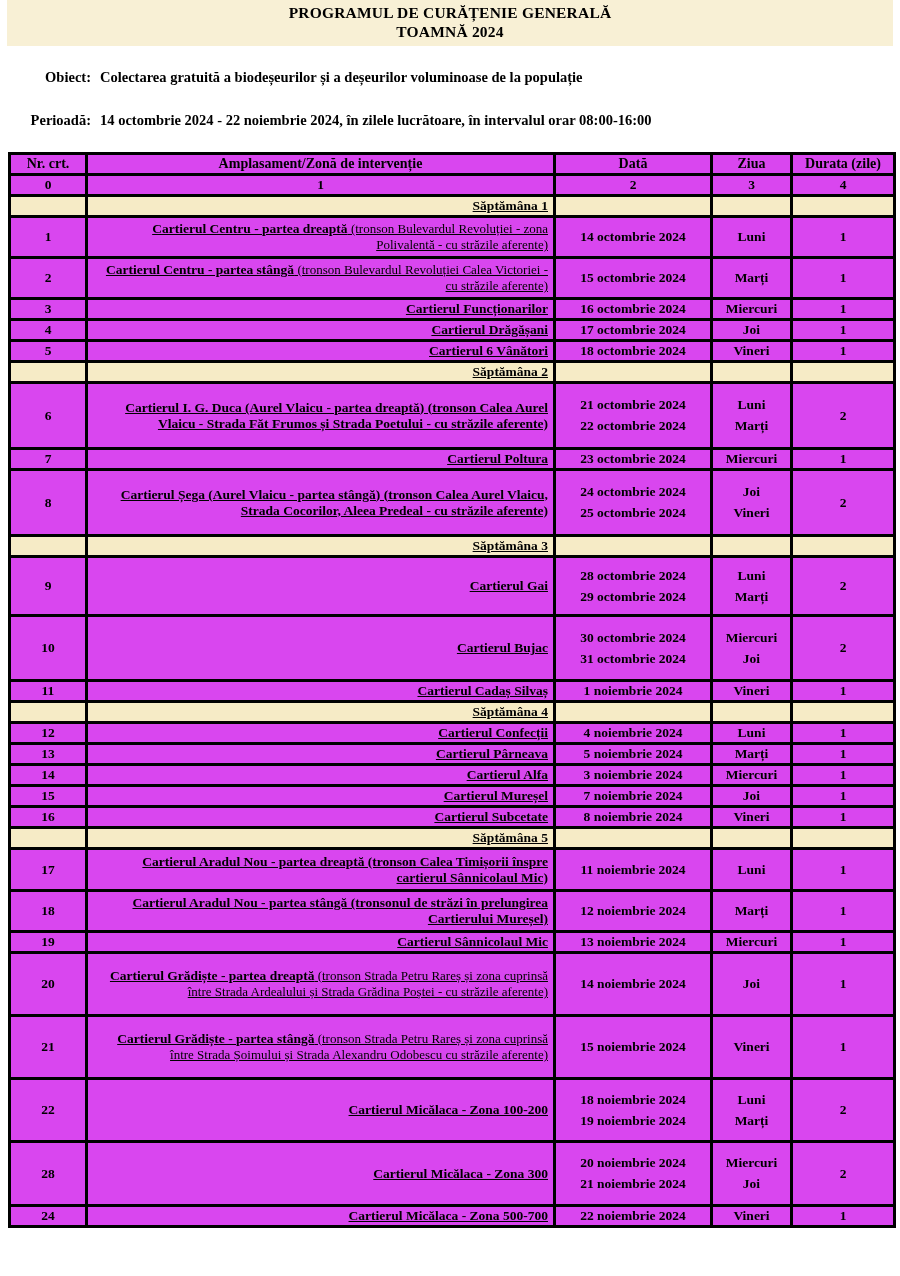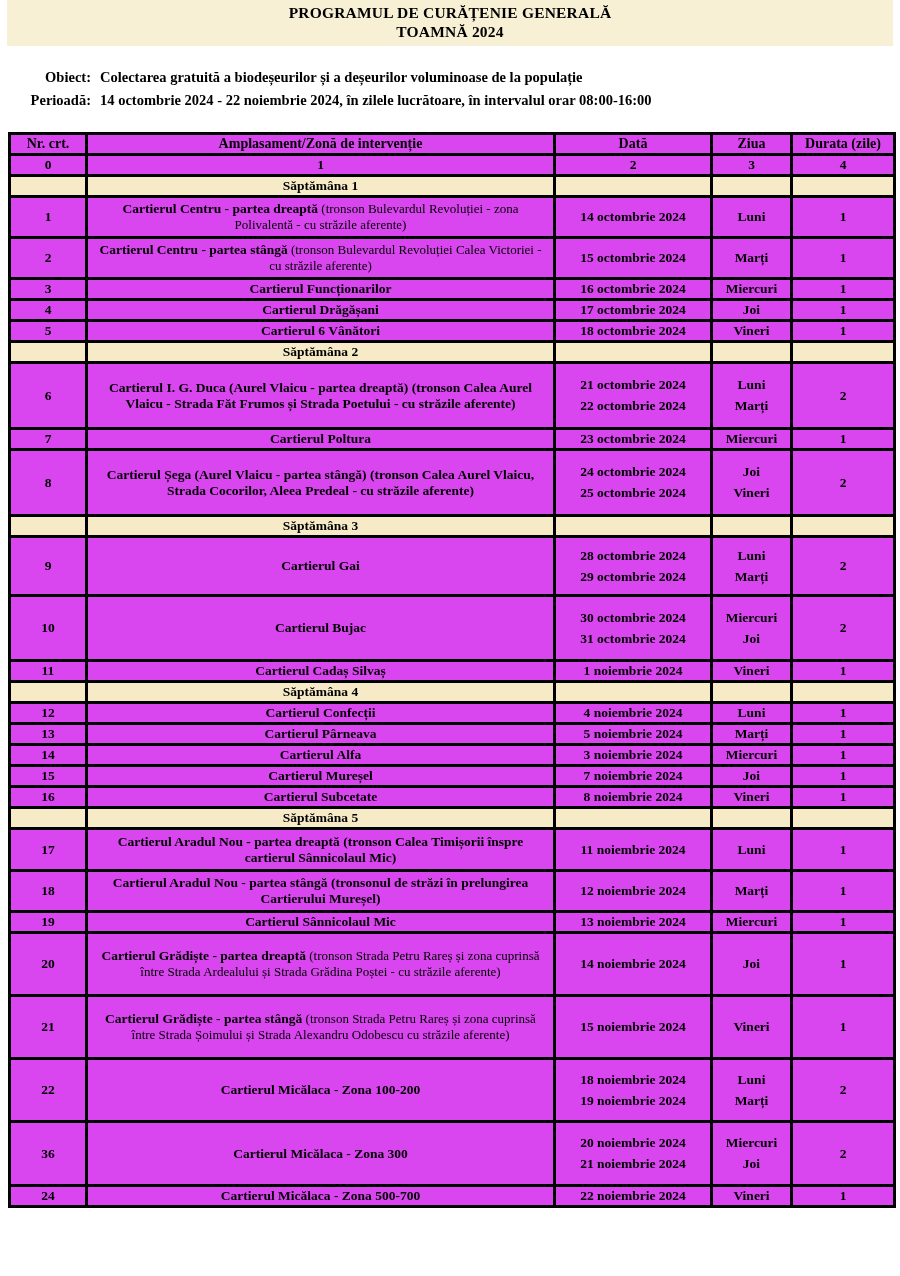--- a/index.html
+++ b/index.html
@@ -17,21 +17,21 @@
     padding: 3px 0 5px;
   }
   .title-band .t {
     font-weight: bold;
     font-size: 15.5px;
     line-height: 19px;
     letter-spacing: 0.2px;
     text-align: center;
   }
   .info-block { margin: 20px 7px 0; }
-  .info-row { display: flex; line-height: 23px; }
+  .info-row { display: flex; line-height: 23px; margin-top: 20px; }
   .info-label {
     flex: none; width: 84px;
     text-align: right;
     font-weight: bold; font-size: 14.5px;
   }
   .info-value {
     margin-left: 9px;
     font-weight: bold; font-size: 14.5px;
     white-space: nowrap;
   }
@@ -51,22 +51,23 @@
   .schedule th {
     font-size: 14px;
     font-weight: bold;
     text-align: center;
   }
   .schedule td {
     font-size: 13.5px;
     text-align: center;
   }
   .schedule td.amp {
-    text-align: center;
+    text-align: right;
     padding: 1px 5px;
+    text-decoration: underline;
   }
   .amp .main { font-weight: bold; }
   .amp .rest { font-weight: normal; font-size: 13px; }
   .nr, .dur, .idx { font-weight: bold; }
   .dates div, .days div { font-weight: bold; white-space: nowrap; }
   .dates div + div, .days div + div { margin-top: 5px; }
   tr.week td { background: var(--week, #f7ecc8); }
   tr.week .amp { font-weight: bold; font-size: 13.5px; }
 </style>
 </head>
@@ -394,21 +395,21 @@
           <div>18 noiembrie 2024</div>
           <div>19 noiembrie 2024</div>
         </td>
         <td class="days">
           <div>Luni</div>
           <div>Marți</div>
         </td>
         <td class="dur">2</td>
       </tr>
       <tr style="height: 64px;">
-        <td class="nr">36</td>
+        <td class="nr">28</td>
         <td class="amp"><span class="main">Cartierul Micălaca - Zona 300</span><span class="rest"></span></td>
         <td class="dates">
           <div>20 noiembrie 2024</div>
           <div>21 noiembrie 2024</div>
         </td>
         <td class="days">
           <div>Miercuri</div>
           <div>Joi</div>
         </td>
         <td class="dur">2</td>

